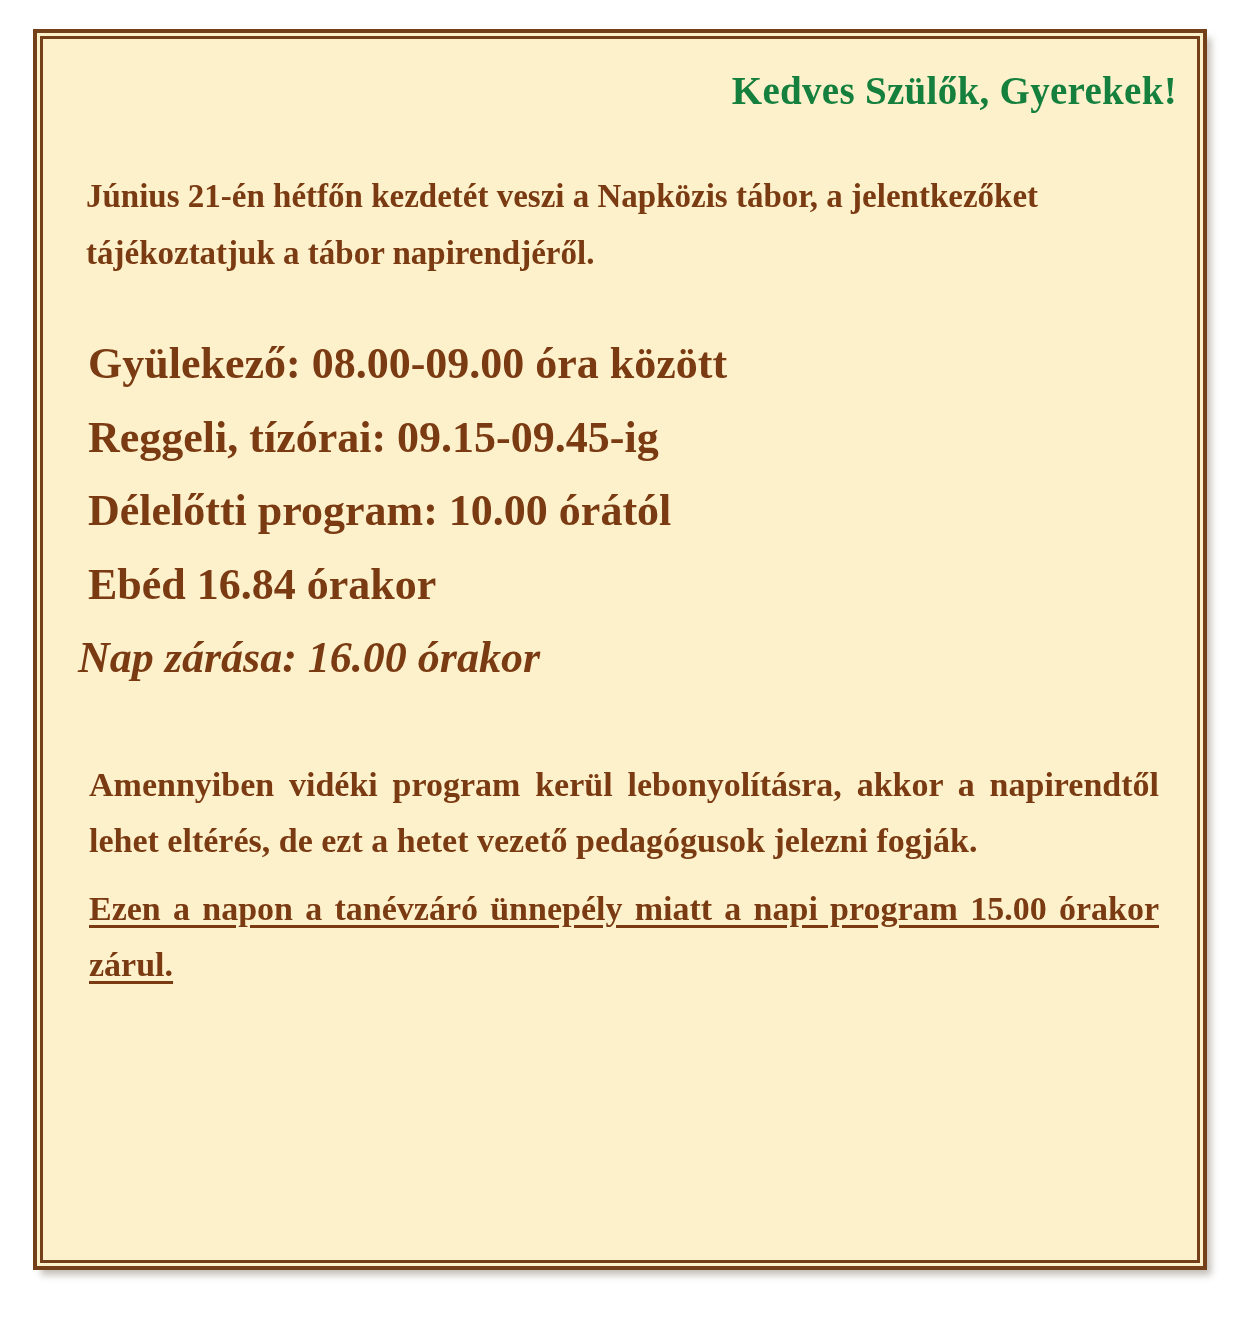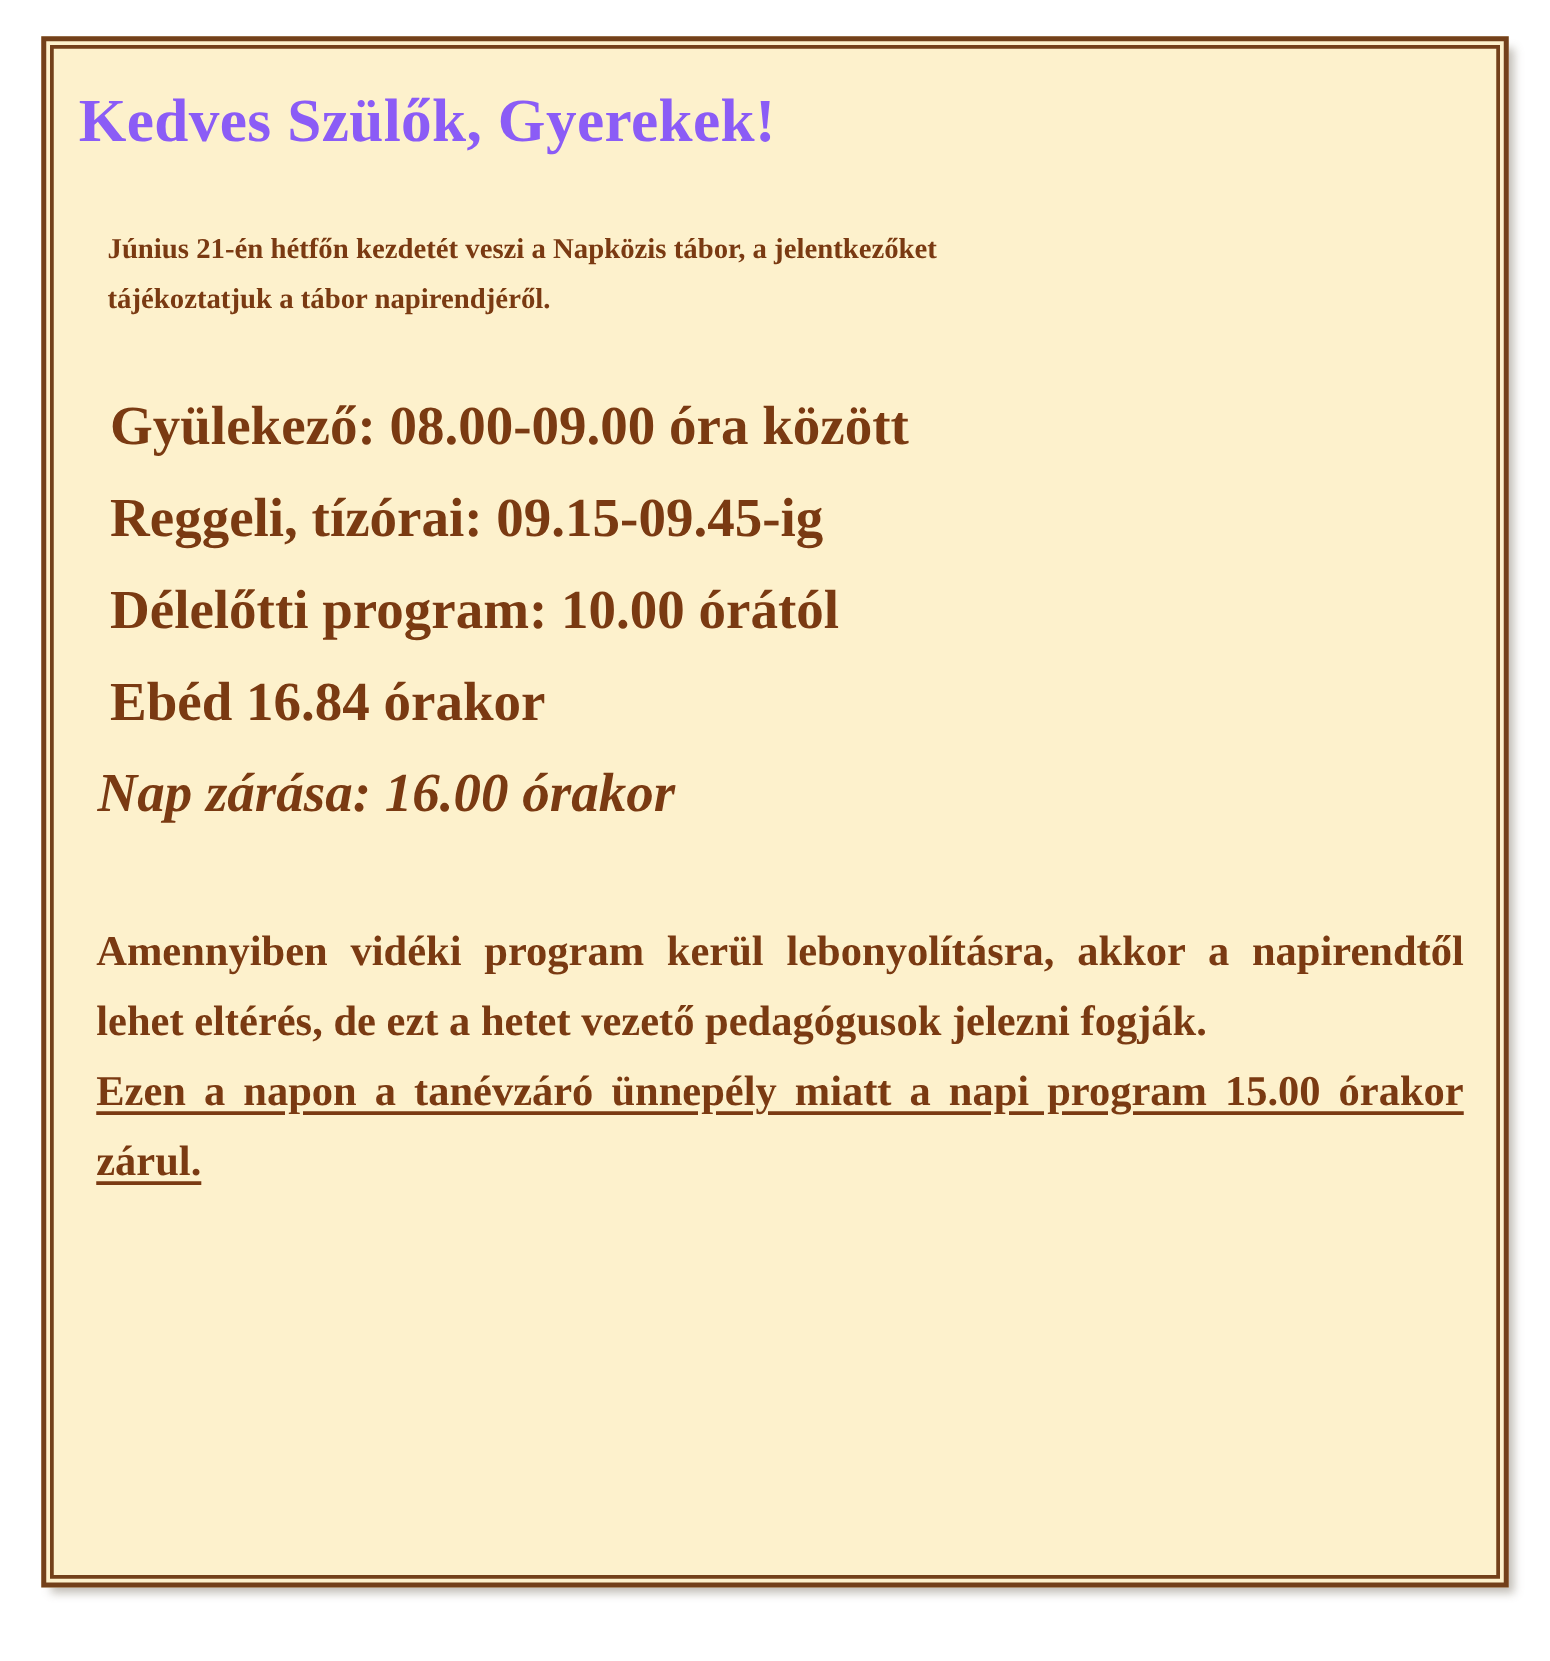--- a/index.html
+++ b/index.html
@@ -34,40 +34,40 @@
     height: 100%;
     box-sizing: border-box;
     background: #fdf1cc;
     border: 3px solid #73401a;
     padding: 14px 20px 18px 20px;
     overflow: hidden;
   }
 
   
   .notice-title {
-    text-align: left;
-    font-size: 49px;
+    text-align: right;
+    font-size: 39px;
     font-weight: bold;
-    color: #8b5cf6;
+    color: #15803d;
     letter-spacing: 0.3px;
     margin: 16px 0 0 0;
     line-height: 1.15;
   }
 
   
   .block {
     color: #7a3a12;
     font-weight: bold;
   }
 
   .intro {
     margin-top: 54px;
     padding-left: 23px;
     padding-right: 42px;
-    font-size: 23px;
+    font-size: 33px;
     line-height: 1.72;
     text-align: left;
   }
 
   .schedule {
     margin-top: 46px;
     padding-left: 25px;
     font-size: 44px;
     line-height: 1.67;
     list-style: none;
@@ -81,21 +81,21 @@
   }
 
   .closing {
     margin-top: 62px;
     padding-left: 14px;
     padding-right: 6px;
     font-size: 34px;
     line-height: 1.65;
   }
   .closing p {
-    margin: 0;
+    margin: 12px;
     text-align: justify;
     text-justify: inter-word;
   }
   .closing em {
     font-style: italic;
     font-weight: bold;
   }
   .closing .underlined {
     text-decoration: underline;
     text-underline-offset: 5px;

